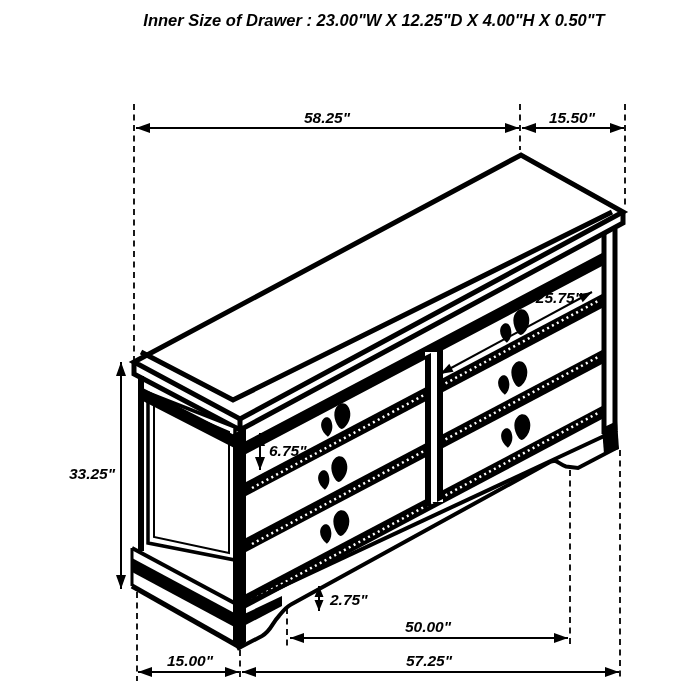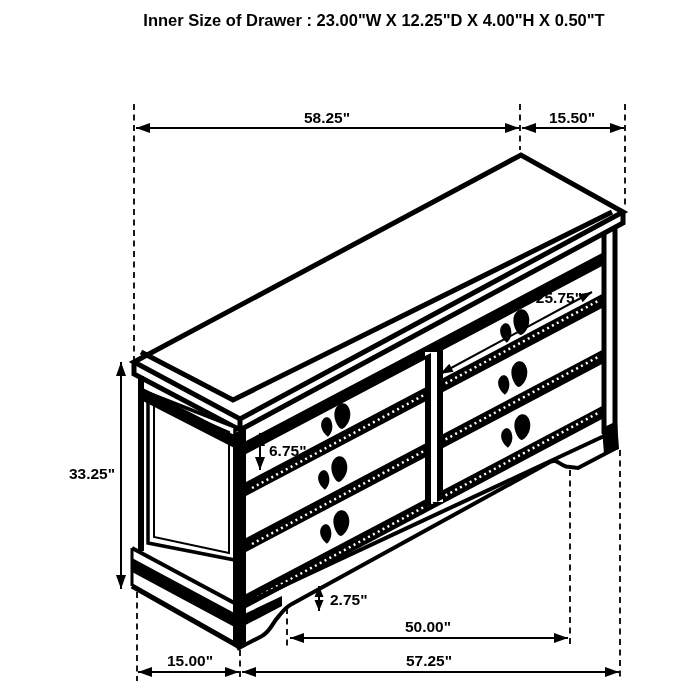--- a/index.html
+++ b/index.html
@@ -1,17 +1,17 @@
 <!DOCTYPE html>
 <html><head>
 <meta charset="utf-8">
 <style>
   html,body{margin:0;padding:0;background:#fff;}
   .page{position:relative;width:700px;height:688px;background:#ffffff;overflow:hidden;
-        font-family:"Liberation Sans", sans-serif;}
+        font-family:"Liberation Sans", sans-serif;font-style:italic;}
   svg{display:block;}
   .dim-text{font-family:"Liberation Sans", sans-serif;font-weight:bold;font-size:15.5px;fill:#000;}
   .title-text{font-family:"Liberation Sans", sans-serif;font-weight:bold;font-size:16.5px;fill:#000;}
   .ln{stroke:#000;fill:none;}
   .fillb{fill:#000;stroke:none;}
   .dim{stroke:#000;stroke-width:2;fill:none;}
   .ext{stroke:#000;stroke-width:1.8;fill:none;stroke-dasharray:6,4.5;}
   .raildot{stroke:#fff;stroke-width:2.5;fill:none;stroke-dasharray:2,3.5;}
 </style>
 </head>

